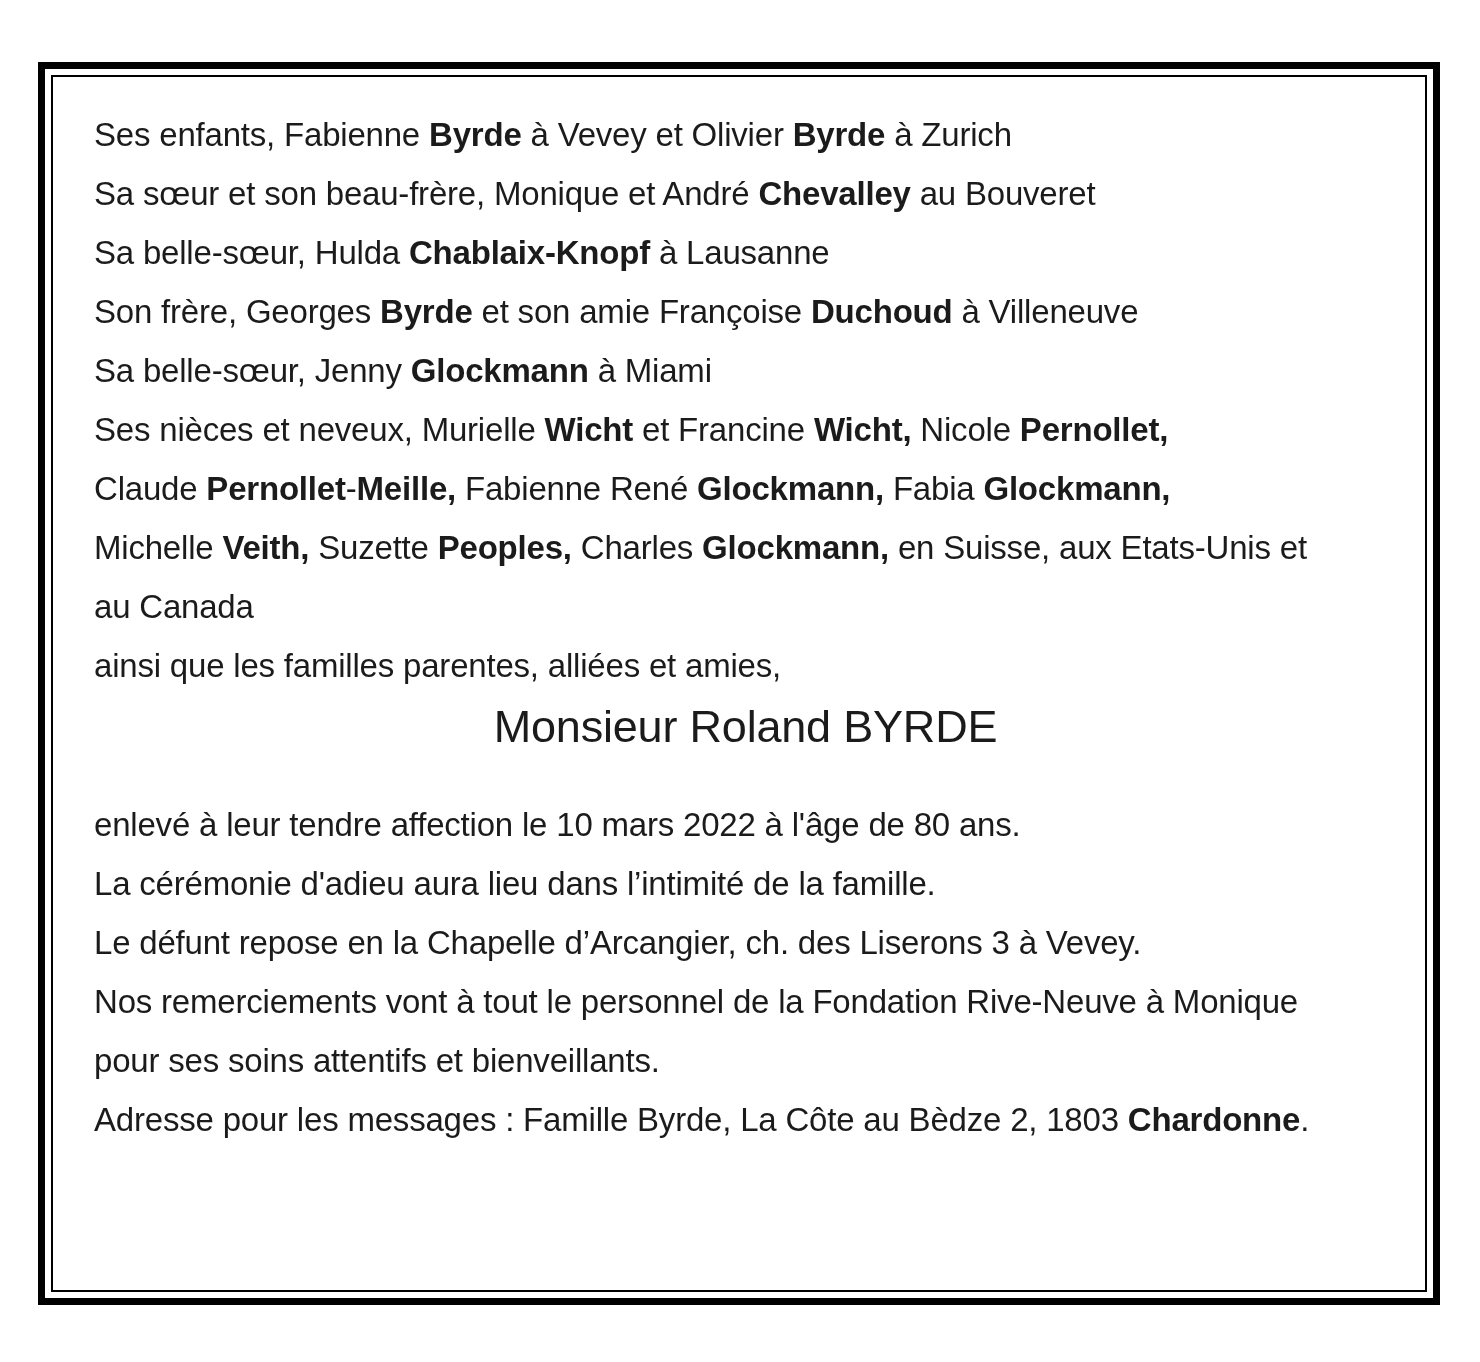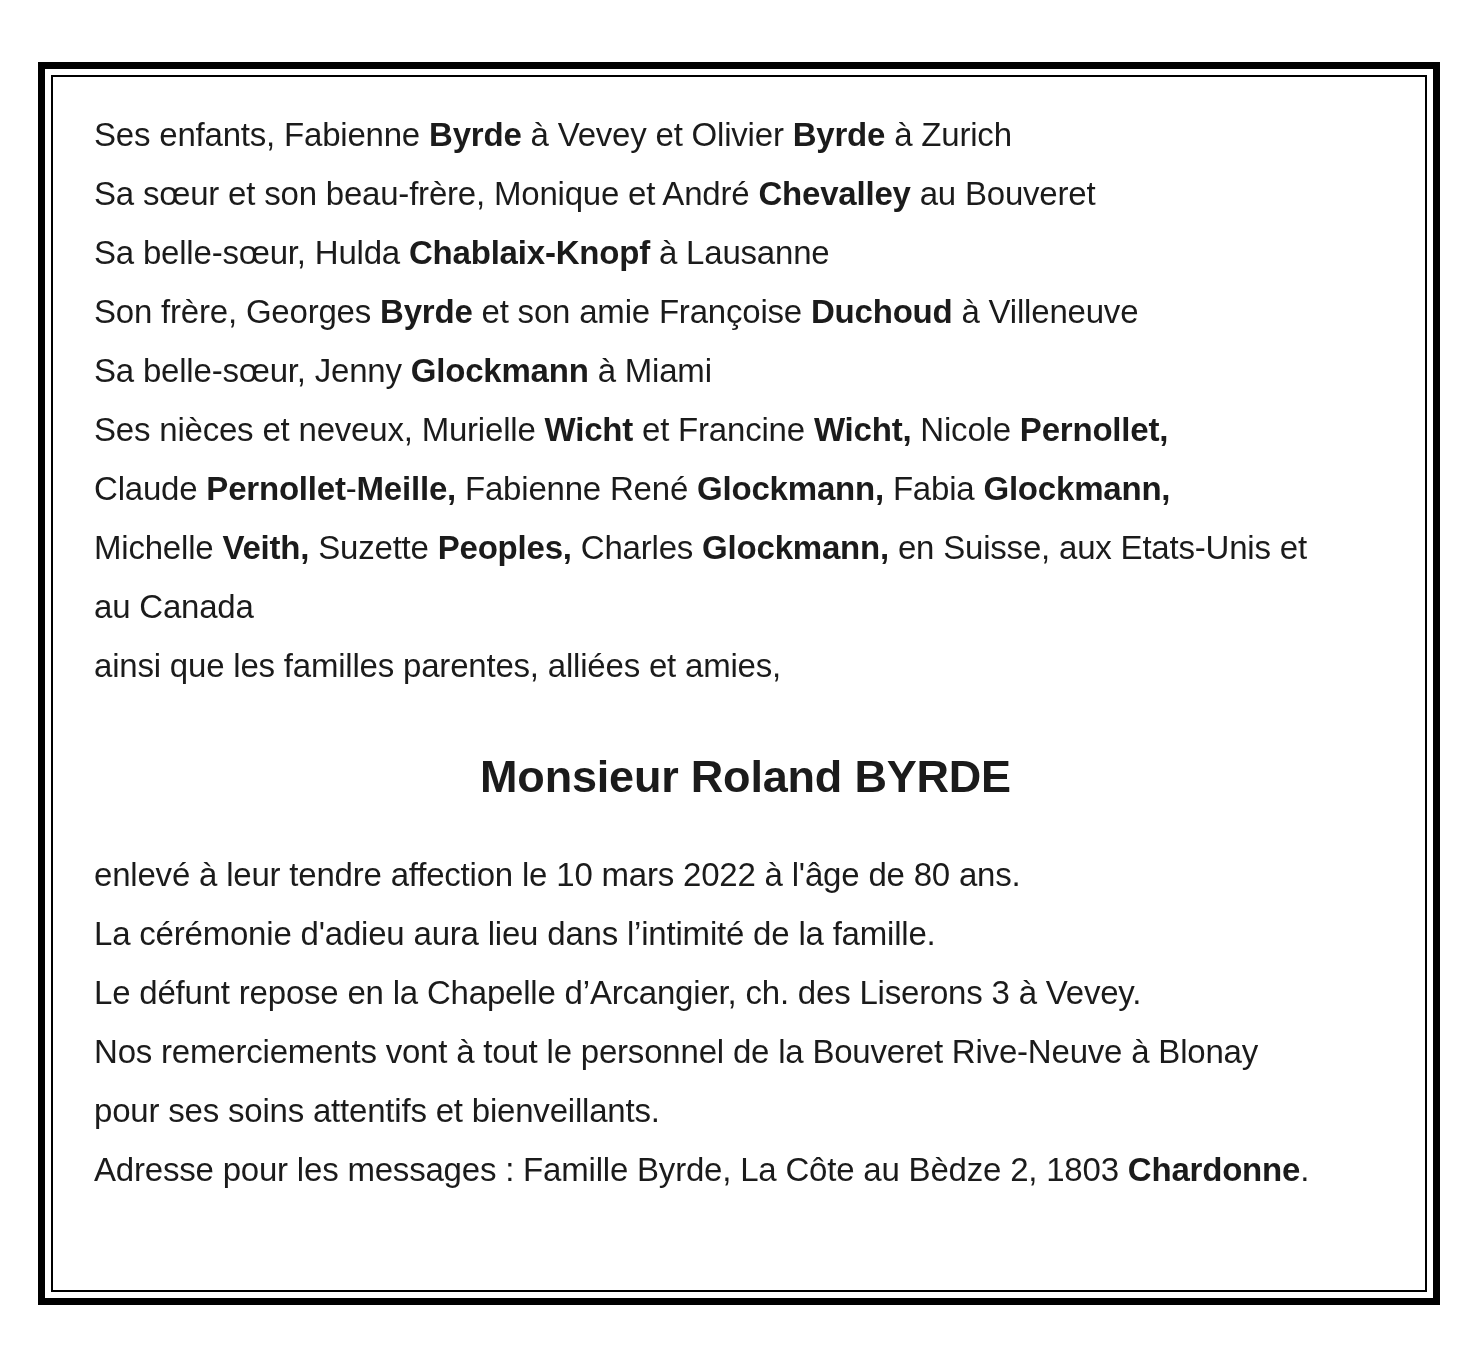--- a/index.html
+++ b/index.html
@@ -38,24 +38,23 @@
     font-size: 33px;
     line-height: 59px;
     letter-spacing: -0.2px;
     white-space: nowrap;
     font-weight: 400;
   }
   .line b {
     font-weight: 700;
   }
   .deceased-title {
-    margin-top: 50px;
     font-size: 45px;
     line-height: 64px;
-    font-weight: 700;
+    font-weight: 400;
     text-align: center;
     letter-spacing: -0.2px;
     white-space: nowrap;
   }
   .details-section {
     margin-top: 36px;
   }
 </style>
 </head>
 <body>
@@ -72,18 +71,18 @@
         <div class="line"><span>Claude </span><b>Pernollet</b><span>-</span><b>Meille,</b><span> Fabienne René </span><b>Glockmann,</b><span> Fabia </span><b>Glockmann,</b></div>
         <div class="line"><span>Michelle </span><b>Veith,</b><span> Suzette </span><b>Peoples,</b><span> Charles </span><b>Glockmann,</b><span> en Suisse, aux Etats-Unis et</span></div>
         <div class="line"><span>au Canada</span></div>
         <div class="line"><span>ainsi que les familles parentes, alliées et amies,</span></div>
       </div>
     <div class="deceased-title">Monsieur Roland BYRDE</div>
     <div id="details-section" class="details-section">
         <div class="line"><span>enlevé à leur tendre affection le 10 mars 2022 à l'âge de 80 ans.</span></div>
         <div class="line"><span>La cérémonie d'adieu aura lieu dans l’intimité de la famille.</span></div>
         <div class="line"><span>Le défunt repose en la Chapelle d’Arcangier, ch. des Liserons 3 à Vevey.</span></div>
-        <div class="line"><span>Nos remerciements vont à tout le personnel de la Bouveret Rive-Neuve à Blonay</span></div>
+        <div class="line"><span>Nos remerciements vont à tout le personnel de la Fondation Rive-Neuve à Monique</span></div>
         <div class="line"><span>pour ses soins attentifs et bienveillants.</span></div>
         <div class="line"><span>Adresse pour les messages : Famille Byrde, La Côte au Bèdze 2, 1803 </span><b>Chardonne</b><span>.</span></div>
       </div>
   </div>
 </div>
 
 </body></html>

